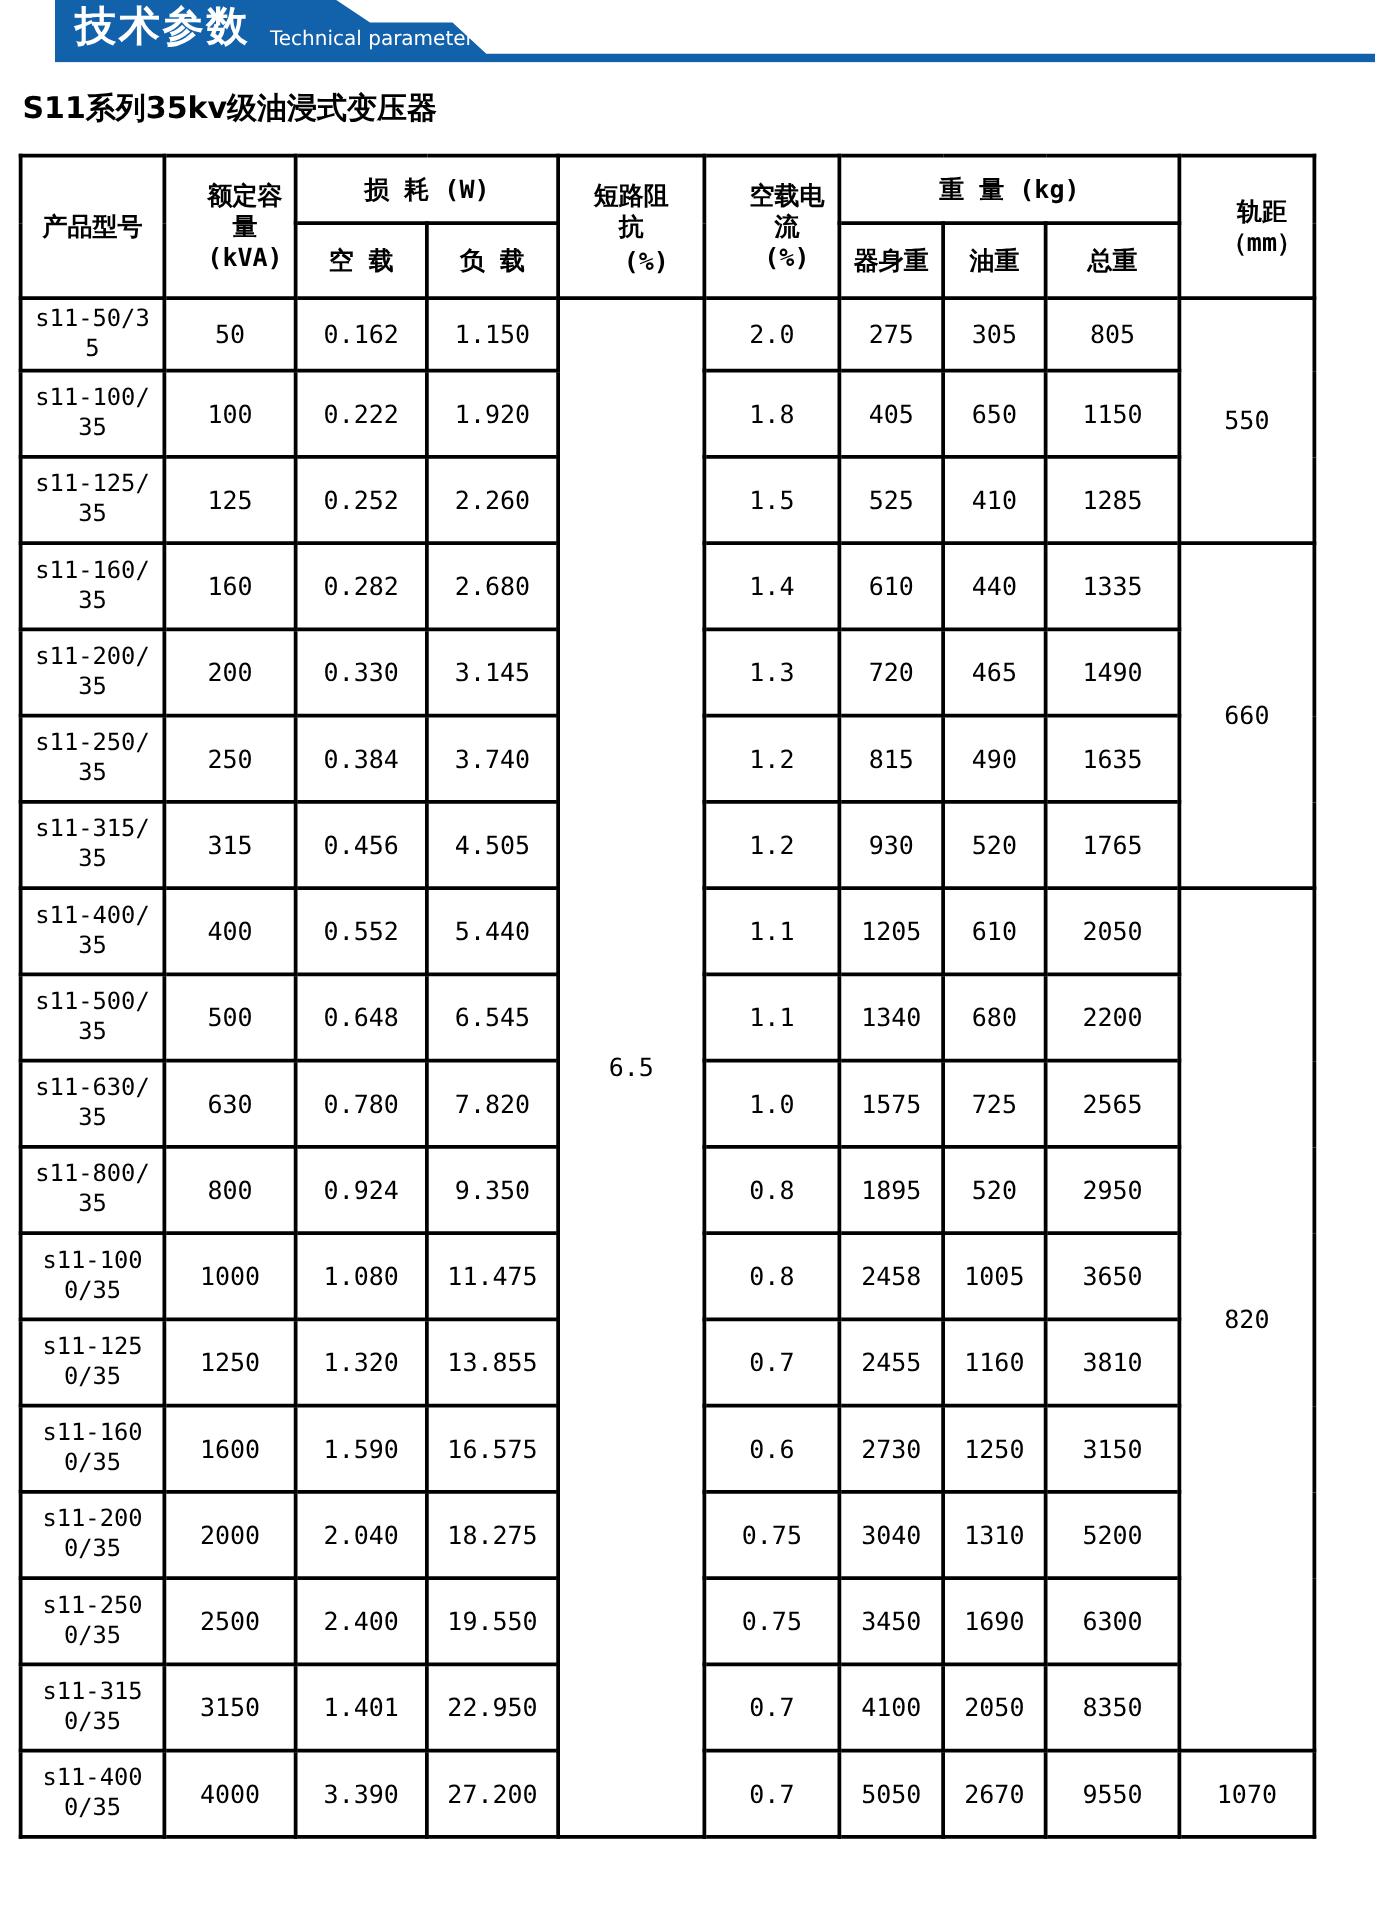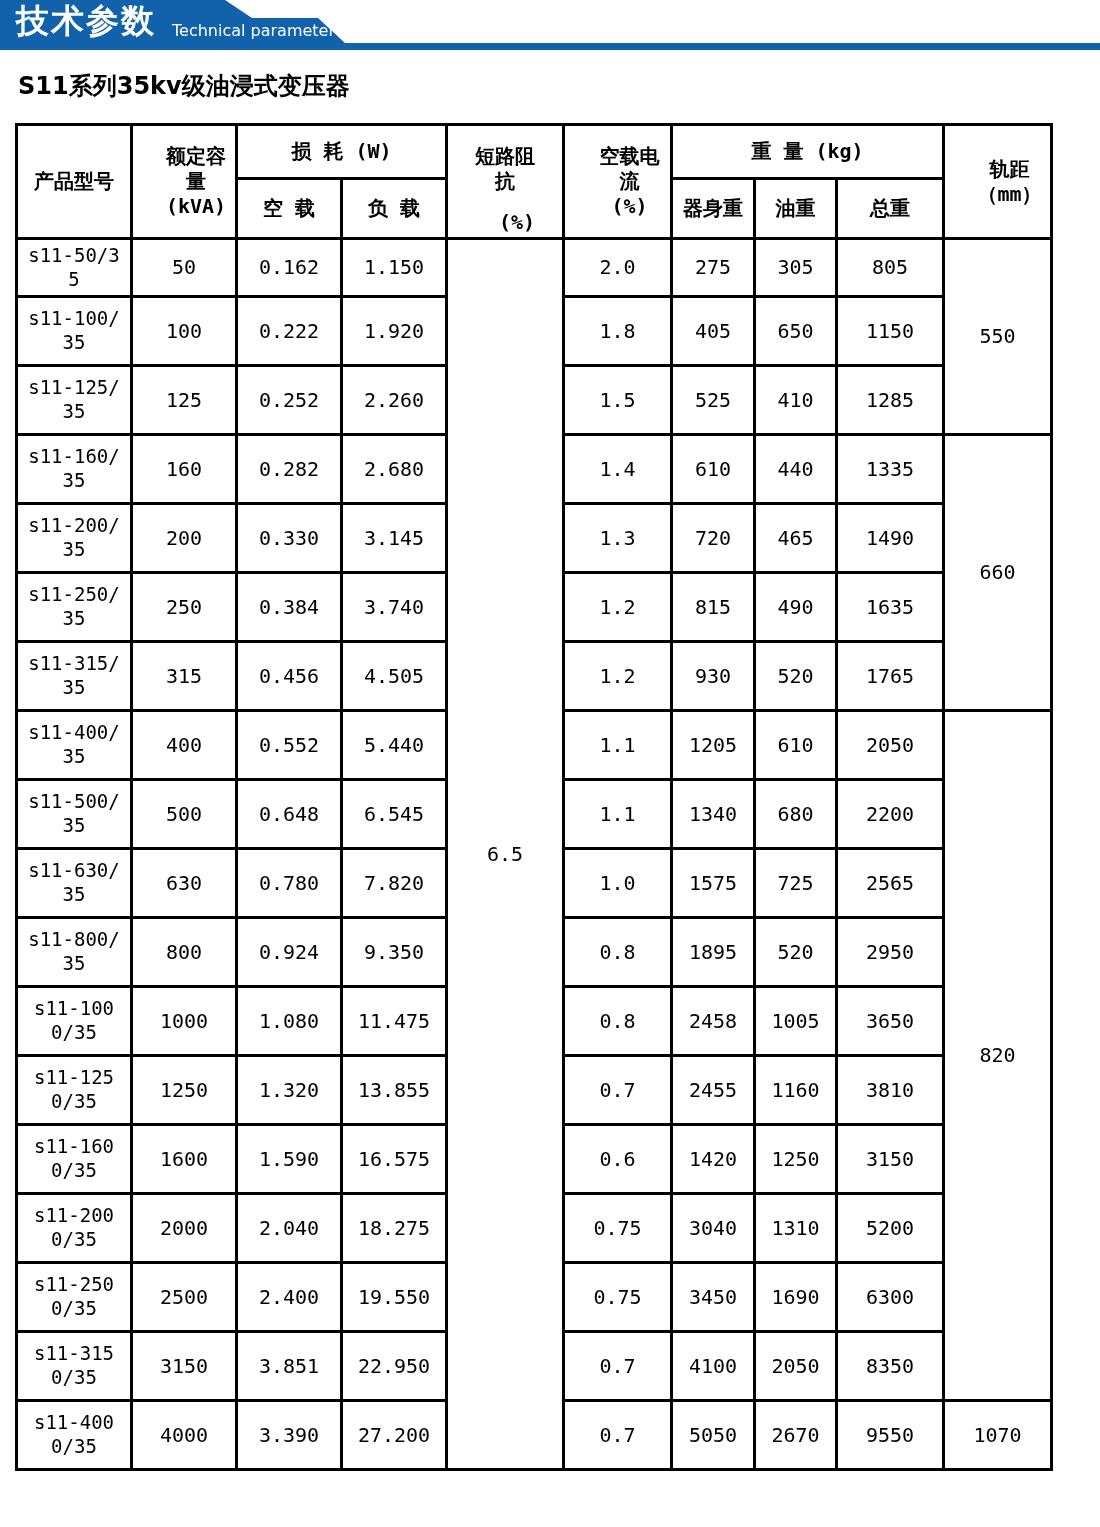--- a/index.html
+++ b/index.html
@@ -1,19 +1,19 @@
 <!DOCTYPE html>
 <html><head>
 <meta charset="utf-8">
 <style>
   html,body{margin:0;padding:0;background:#fff;}
   body{width:1100px;height:1527px;position:relative;font-family:"DejaVu Sans Mono",monospace;color:#000;}
 
   
-  .banner{position:relative;width:1012px;height:50px;}
+  .banner{position:relative;width:1012px;height:50px;margin-left:44px;}
   .banner-shape{position:absolute;left:0;top:0;width:1100px;height:50px;background:#1262ab;
     clip-path:polygon(0 0,225px 0,252px 18px,318px 18px,345px 43px,1100px 43px,1100px 50px,0 50px);}
   .banner-cn{position:absolute;left:16px;top:3px;font-size:33px;line-height:36px;color:#fff;
     font-weight:bold;letter-spacing:2px;font-family:"DejaVu Sans",sans-serif;}
   .banner-en{position:absolute;left:172px;top:21px;font-size:16px;color:#fff;
     font-family:"DejaVu Sans",sans-serif;}
 
   
   .page-title{position:absolute;left:18px;top:70px;font-size:24px;font-weight:bold;
     font-family:"DejaVu Sans",sans-serif;}
@@ -22,21 +22,21 @@
   table{position:absolute;left:15px;top:123px;border-collapse:collapse;table-layout:fixed;width:1035px;}
   th,td{border:3px solid #000;text-align:center;vertical-align:middle;padding:0 4px;
     font-size:20px;line-height:1.25;font-weight:normal;overflow:hidden;}
   thead th{font-weight:bold;font-size:20px;}
   thead tr.h1{height:54px;}
   thead tr.h2{height:60px;}
   tbody tr{height:69px;padding-left:40px;}
   tbody tr.first-row{height:58px;}
   td.model-cell{word-break:break-all;font-size:19px;padding:0 5px;}
   .hdr-line{display:block;margin-left:24px;}
-  .wrap-narrow{display:block;max-width:76px;margin:16px auto;word-break:break-all;}
+  .wrap-narrow{display:block;max-width:76px;margin:3px auto;word-break:break-all;}
 </style>
 </head>
 <body>
 
 <div class="banner">
   <div class="banner-shape"></div>
   <div class="banner-cn">技术参数</div>
   <div class="banner-en">Technical parameter</div>
 </div>
 
@@ -219,21 +219,21 @@
         <td>2455</td>
         <td>1160</td>
         <td>3810</td>
       </tr>
       <tr>
         <td class="model-cell">s11-1600/35</td>
         <td>1600</td>
         <td>1.590</td>
         <td>16.575</td>
         <td>0.6</td>
-        <td>1420</td>
+        <td>2730</td>
         <td>1250</td>
         <td>3150</td>
       </tr>
       <tr>
         <td class="model-cell">s11-2000/35</td>
         <td>2000</td>
         <td>2.040</td>
         <td>18.275</td>
         <td>0.75</td>
         <td>3040</td>
@@ -246,21 +246,21 @@
         <td>2.400</td>
         <td>19.550</td>
         <td>0.75</td>
         <td>3450</td>
         <td>1690</td>
         <td>6300</td>
       </tr>
       <tr>
         <td class="model-cell">s11-3150/35</td>
         <td>3150</td>
-        <td>3.851</td>
+        <td>1.401</td>
         <td>22.950</td>
         <td>0.7</td>
         <td>4100</td>
         <td>2050</td>
         <td>8350</td>
       </tr>
       <tr>
         <td class="model-cell">s11-4000/35</td>
         <td>4000</td>
         <td>3.390</td>

